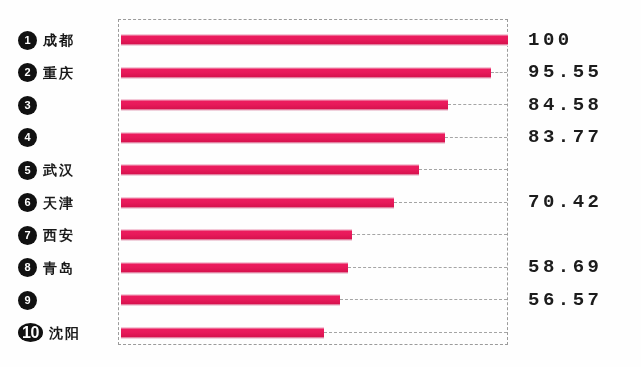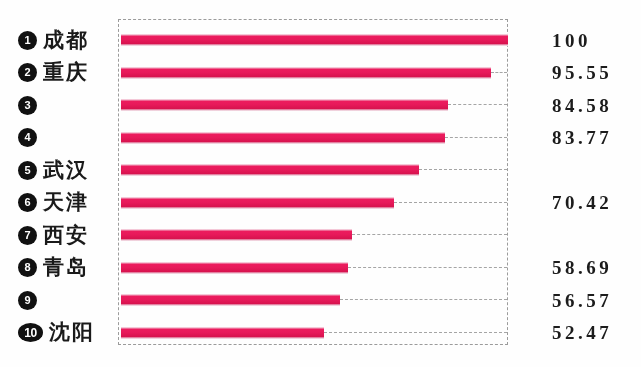--- a/index.html
+++ b/index.html
@@ -60,26 +60,26 @@
     font-family: "Liberation Sans", sans-serif;
     display: flex;
     align-items: center;
     justify-content: center;
     flex: 0 0 auto;
     line-height: 1;
   }
   .rank-badge.wide {
     width: 25px;
     border-radius: 50% / 50%;
-    font-size: 12px;
+    font-size: 16px;
     letter-spacing: -0.5px;
   }
   .city-name {
     margin-left: 6px;
-    font-size: 21px;
+    font-size: 14px;
     font-weight: bold;
     color: #1a1a1a;
     letter-spacing: 2px;
     white-space: nowrap;
     font-family: "DejaVu Sans", sans-serif;
     line-height: 1;
   }
 
   
   .bar-track {
@@ -124,28 +124,27 @@
   }
 
   
   .value {
     position: absolute;
     left: 528px;
     top: 0;
     height: 26px;
     display: flex;
     align-items: center;
-    font-family: Liberation Serif, serif;
+    font-family: Liberation Mono, monospace;
     font-size: 19px;
     font-weight: bold;
     color: #1c1c1c;
     letter-spacing: 3.5px;
     white-space: nowrap;
     line-height: 1;
-    margin-left: 24px;
   }
 </style>
 </head>
 <body>
 
 <div id="chart">
   <div class="plot-frame"></div>
   <div id="rows-host">
       <div class="row" style="top: 27px;">
         <div class="label-group">
@@ -242,16 +241,15 @@
       </div>
       <div class="row" style="top: 319.95px;">
         <div class="label-group">
           <div class="rank-badge wide">10</div>
           <div class="city-name">沈阳</div>
         </div>
         <div class="bar-track" style="width:387px">
           <div class="bar" style="width:203.0589px"></div>
           <div class="leader" style="left:203.0589px;width:182.9411px"></div>
         </div>
-        <div class="value">52.47</div>
       </div>
     </div>
 </div>
 
 </body></html>

